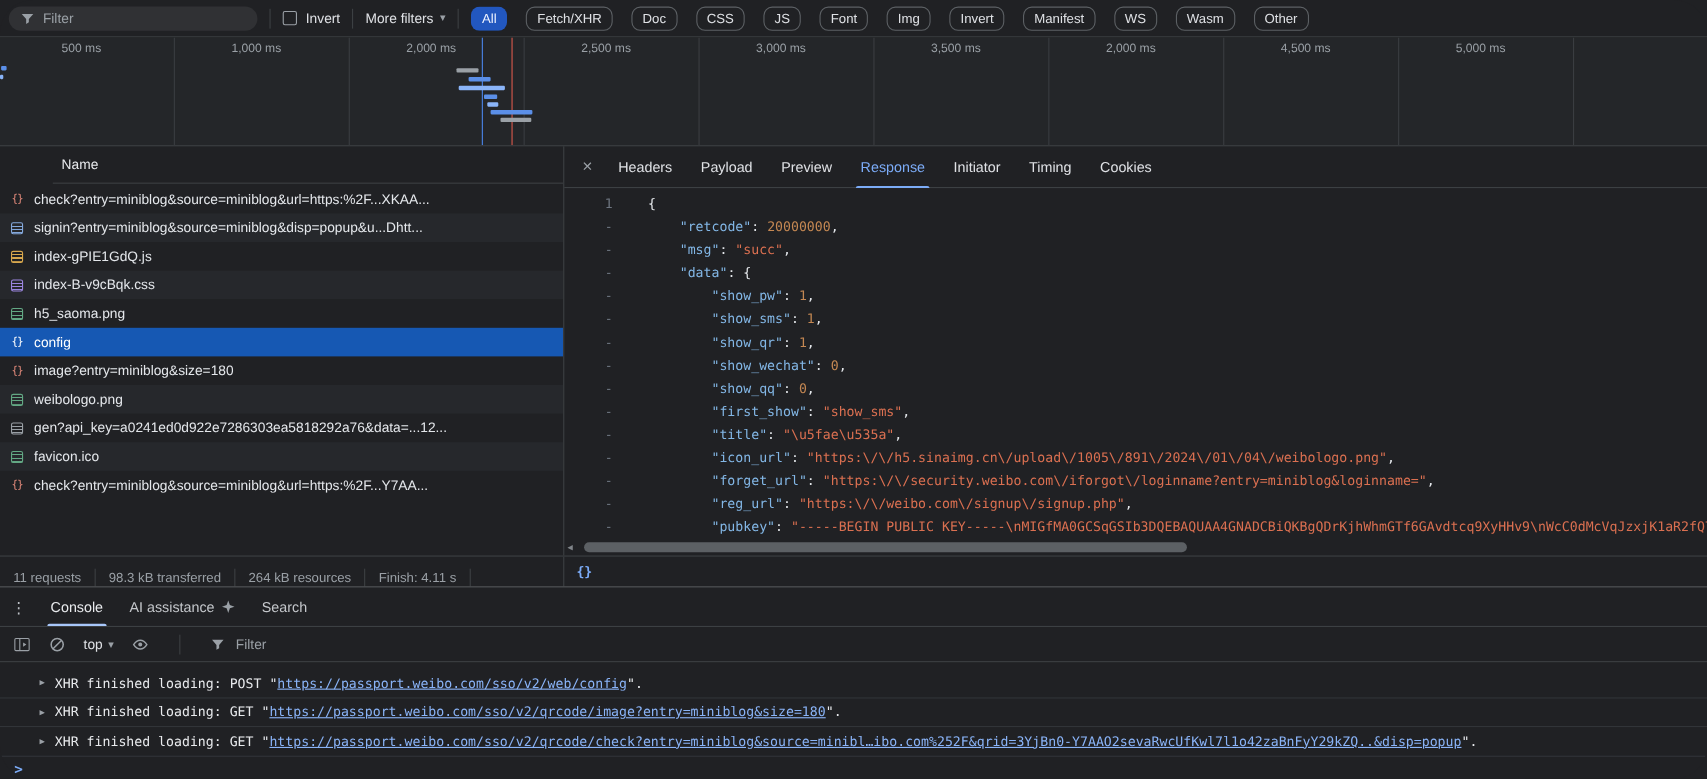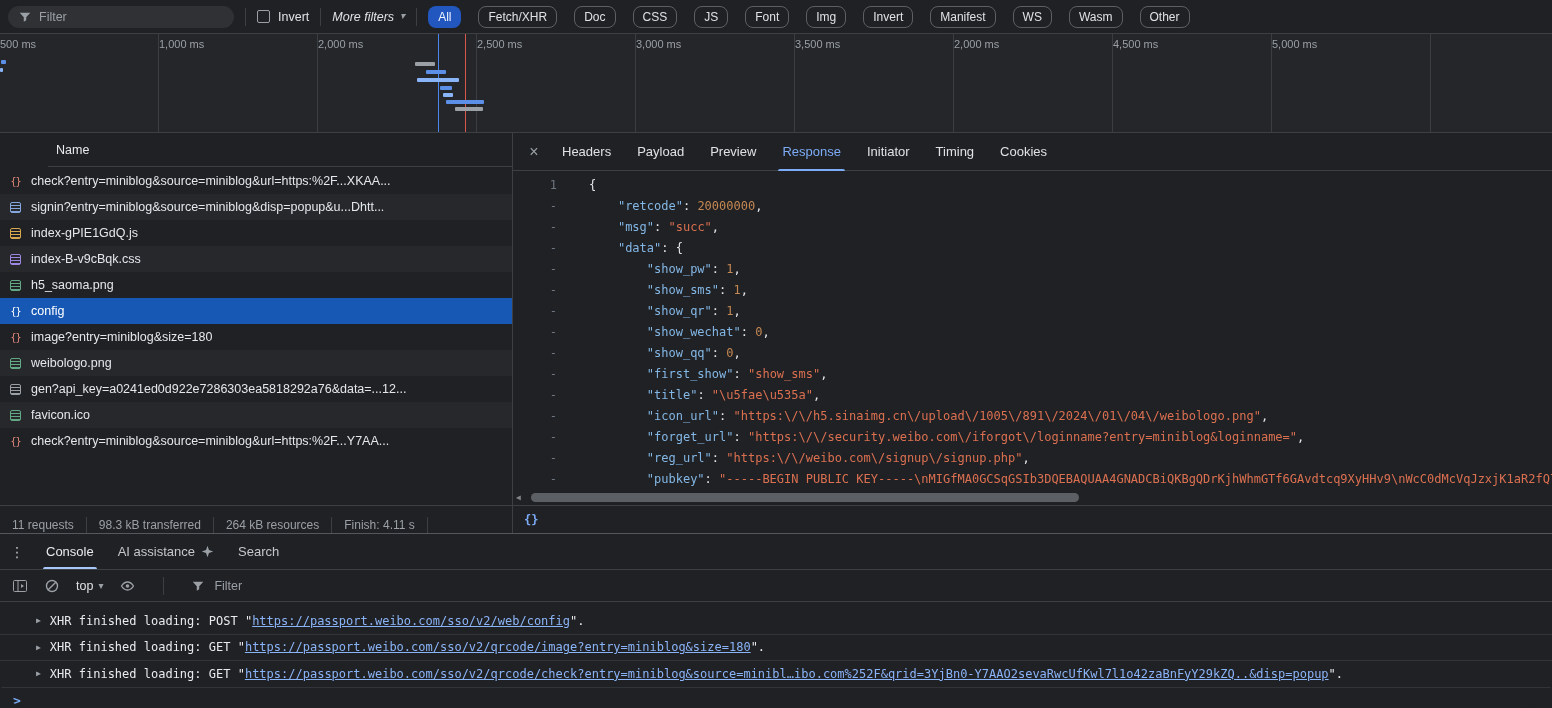--- a/index.html
+++ b/index.html
@@ -13,32 +13,32 @@
   .net-toolbar { position:absolute; left:0; top:0; width:100%; height:34px;
     display:flex; align-items:center; padding:0 8px; border-bottom:1px solid #3c4043; }
   .filter-box { display:flex; align-items:center; gap:7px; width:226px; height:22px;
     background:#303134; border-radius:12px; padding:0 10px; flex:none; }
   .filter-box input, .cfilter input { flex:1; min-width:0; background:transparent; border:none; outline:none;
     color:#e8eaed; font:12.5px "Liberation Sans",sans-serif; }
   input::placeholder { color:#9aa0a6; }
   .vsep { width:1px; height:18px; background:#3c4043; margin:0 11px; flex:none; }
   .invert { display:flex; align-items:center; gap:8px; color:#dfe1e5; }
   .cbx { width:13px; height:13px; border:1.5px solid #9aa0a6; border-radius:2px; flex:none; }
-  .more { display:flex; gap:6px; color:#dfe1e5;font-style:italic; }
+  .more { display:flex; gap:6px; color:#dfe1e5; }
   .caret { color:#9aa0a6; font-size:10px; }
   .pills { display:flex; align-items:center; gap:17px; }
   .pill { padding:3px 9px; border:1px solid #5c6064; border-radius:8px; font-size:12px;
     color:#dfe1e5; white-space:nowrap; cursor:default; }
   .pill.active { background:var(--c-filter-active,#2257bf); border-color:transparent; color:#eef3ff; }
   
   .overview { position:absolute; left:0; top:34px; width:100%; height:99px;
     border-bottom:1px solid #3c4043; background:#242629; overflow:hidden; }
   .tcols { display:flex; height:100%; }
   .tcol { width:159px; flex:none; border-right:1px solid #3a3d41; font-size:11px;
-    color:#9aa0a6; text-align:left; padding:4px 10px 0 0; }
+    color:#9aa0a6; text-align:center; padding:4px 10px 0 0; }
   .wfbar { position:absolute; height:4px; border-radius:1px; }
   .vline { position:absolute; top:0; bottom:0; width:1px; }
   
   .main { position:absolute; left:0; top:133px; width:100%; height:372px; }
   .requests { position:absolute; left:0; top:0; width:512px; height:100%; overflow:hidden;padding-left:48px; }
   .thead { height:34px; line-height:34px; padding-left:8px; border-bottom:1px solid #3c4043; color:#e8eaed; }
   .rows { position:absolute; top:35px; left:0; right:0; }
   .rrow { height:26px; display:flex; align-items:center; gap:8px; padding-left:8px; color:#e4e7eb; cursor:default; }
   .rrow:nth-child(even) { background:#26282c; }
   .rrow.selected { background:var(--c-selection,#1658b3); color:#fff; }

